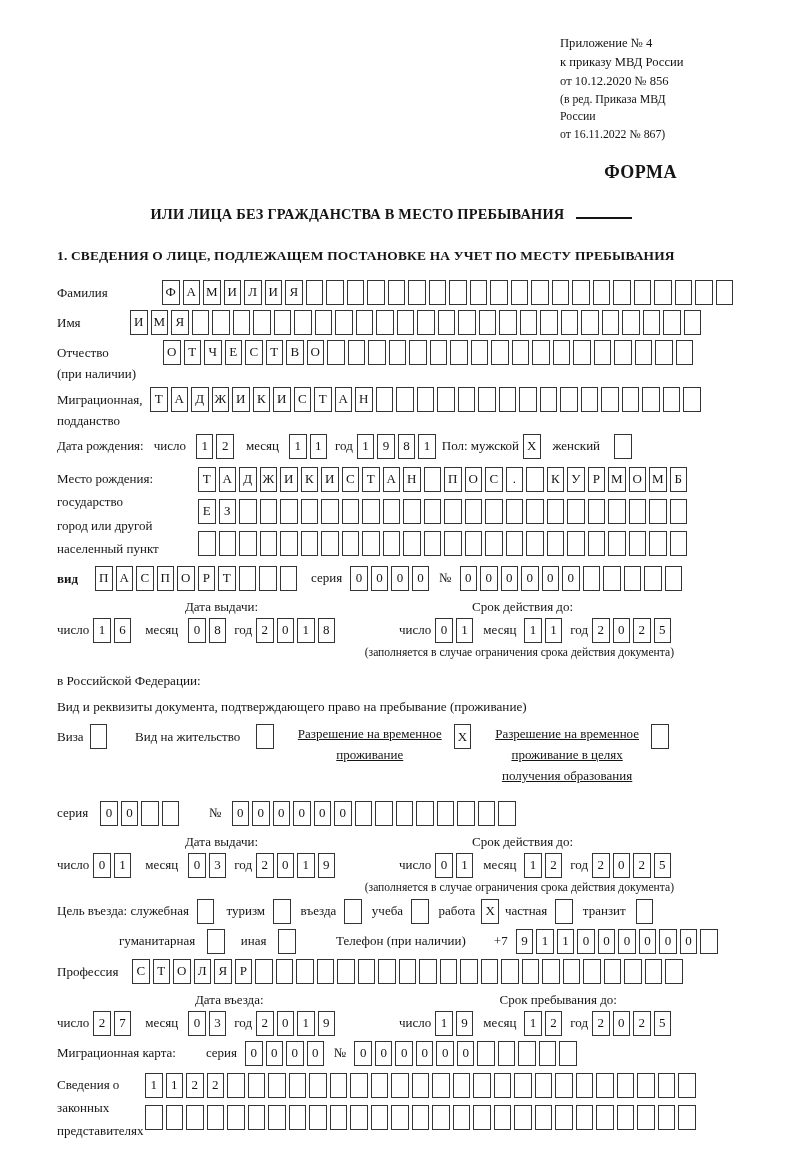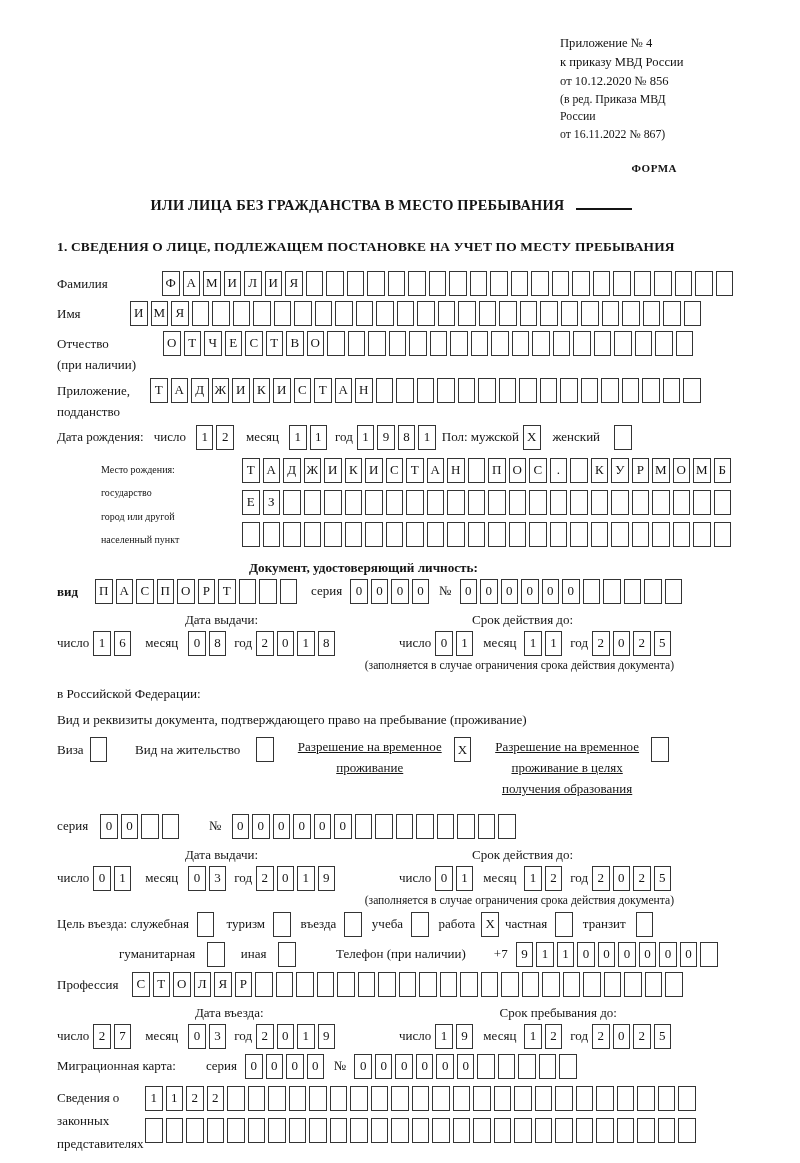--- a/index.html
+++ b/index.html
@@ -1,36 +1,36 @@
 <!DOCTYPE html>
 <html><head>
 <meta charset="utf-8">
 <style>
   html,body{margin:0;padding:0;background:#ffffff;}
   body{width:800px;height:1163px;overflow:hidden;font-family:"Liberation Serif","DejaVu Serif",serif;color:#141414;}
   .page{box-sizing:border-box;width:712px;height:1163px;padding:34px 12px 10px 57px;}
   .hdr{margin-left:503px;font-size:12.6px;line-height:1.5;}
   .hdr .sub{font-size:11.8px;}
-  .forma{text-align:right;padding-right:23px;font-weight:bold;font-size:11px;margin-top:18px;letter-spacing:0.5px;}
+  .forma{text-align:right;padding-right:23px;font-weight:bold;font-size:18px;margin-top:18px;letter-spacing:0.5px;}
   .title{text-align:center;font-weight:bold;font-size:14.4px;margin-top:20px;line-height:1.6;padding-left:26px;letter-spacing:0.2px;}
   .uline{display:inline-block;width:56px;border-bottom:2px solid #141414;margin-left:12px;}
   .sec1{font-weight:bold;font-size:13.4px;margin-top:22px;letter-spacing:0.2px;}
   .frow{display:flex;align-items:center;margin-top:5px;}
   .frow.top{align-items:flex-start;}
   .lbl{font-size:13px;flex-shrink:0;white-space:nowrap;}
   .lh25{line-height:25px;}
   .l2{font-size:13px;line-height:17px;}
   .cells{display:flex;gap:3px;flex-shrink:0;}
   .cell{box-sizing:border-box;width:17.5px;height:25px;border:1.6px solid #343434;display:flex;align-items:center;justify-content:center;font-size:13px;background:#fff;}
   .mt3{margin-top:3px;}.mt8{margin-top:8px;}.mt10{}.mt14{margin-top:14px;}.mt16{margin-top:16px;gap:32px;}
   .ml4{margin-left:4px;}.ml6{margin-left:6px;}.ml8{margin-left:8px;}.ml10{margin-left:10px;}.ml12{margin-left:12px;}
   .ml14{margin-left:14px;}.ml16{margin-left:16px;}.ml24{margin-left:24px;text-decoration:underline;}.ml28{margin-left:28px;}
   .ml30{margin-left:30px;}.ml40{margin-left:40px;}.ml62{margin-left:62px;}.ml64{margin-left:64px;}
   .w73{width:73px;}.w106{width:106px;}.w93{width:93px;}.w38{width:38px;font-weight:bold;}.w75{width:75px;}
-  .bp-labels{flex:0 0 141px;font-size:10px;line-height:23.5px;margin-left:44px;}
+  .bp-labels{flex:0 0 141px;font-size:13px;line-height:23.5px;}
   .bp-rows .cells{margin-bottom:7px;}
   .center-head{text-align:center;font-weight:bold;font-size:13.2px;margin-top:6px;padding-right:30px;}
   .caps{display:flex;font-size:13px;margin-top:8px;}
   .cap1{margin-left:128px;}
   .cap2{margin-left:214px;}
   .cap1b{margin-left:138px;}
   .cap2b{margin-left:236px;}
   .note{font-size:11.6px;text-align:right;padding-right:26px;margin-top:3px;}
   .para{font-size:13.2px;margin-top:9px;line-height:1.95;}
   .center-lbl{font-size:13px;text-align:center;line-height:1.6;}
@@ -157,21 +157,21 @@
         <span class="cell"></span>
         <span class="cell"></span>
         <span class="cell"></span>
         <span class="cell"></span>
         <span class="cell"></span>
       </div>
   </div>
 
   <div class="frow top">
     <div class="lbl w93">
-      <div class="lh25">Приложение,</div>
+      <div class="lh25">Миграционная,</div>
       <div class="l2">подданство</div>
     </div>
     <div class="cells">
         <span class="cell">Т</span>
         <span class="cell">А</span>
         <span class="cell">Д</span>
         <span class="cell">Ж</span>
         <span class="cell">И</span>
         <span class="cell">К</span>
         <span class="cell">И</span>
@@ -309,21 +309,20 @@
           <span class="cell"></span>
           <span class="cell"></span>
           <span class="cell"></span>
           <span class="cell"></span>
           <span class="cell"></span>
           <span class="cell"></span>
         </div>
     </div>
   </div>
 
-  <div class="center-head">Документ, удостоверяющий личность:</div>
 
   <div class="frow mt3">
     <span class="lbl lh25 w38">вид</span>
     <div class="cells">
         <span class="cell">П</span>
         <span class="cell">А</span>
         <span class="cell">С</span>
         <span class="cell">П</span>
         <span class="cell">О</span>
         <span class="cell">Р</span>

